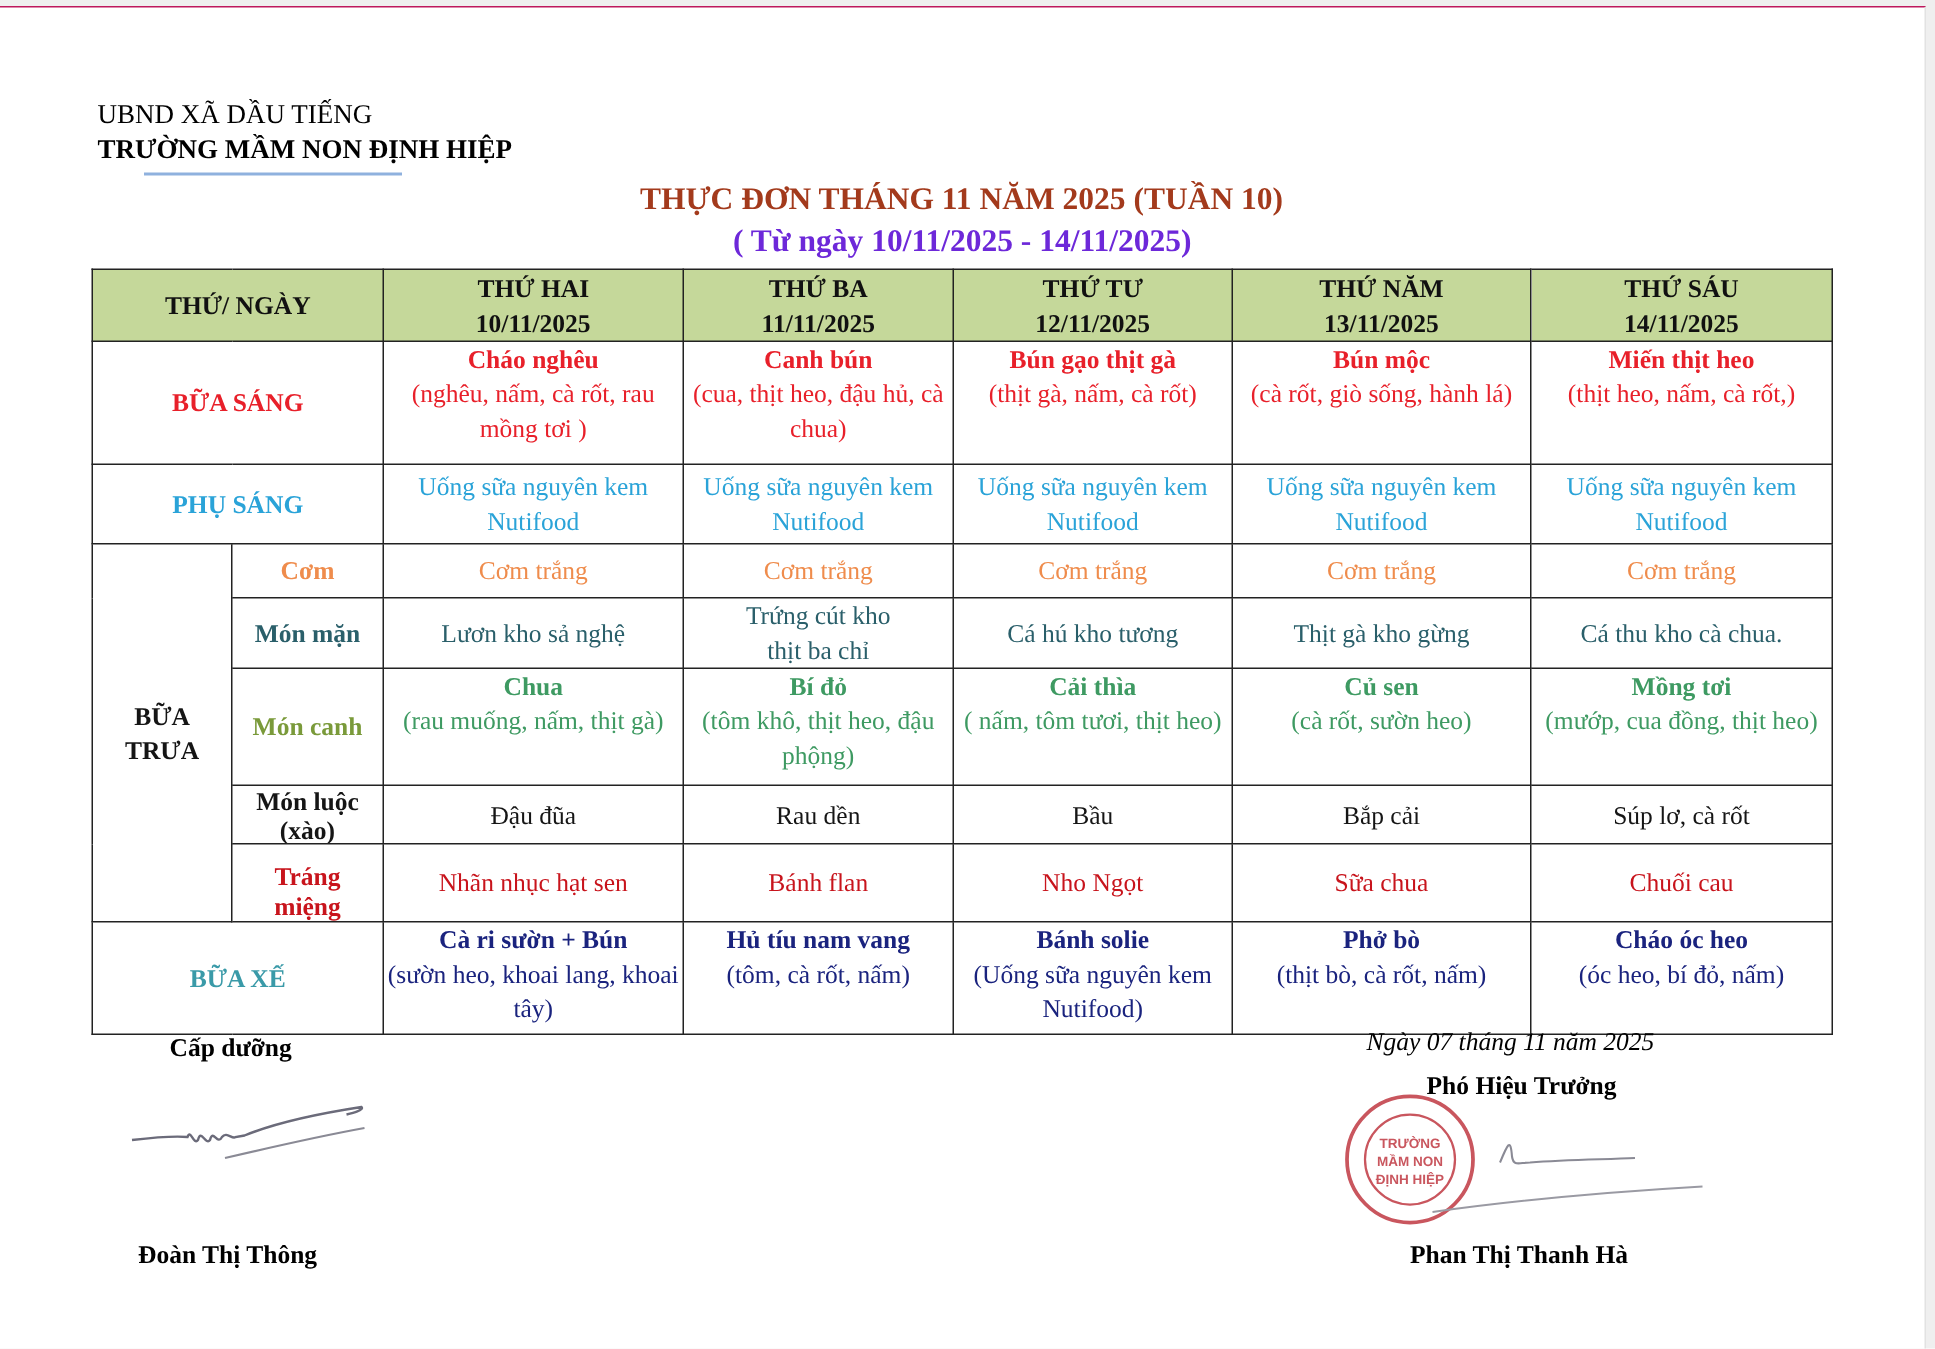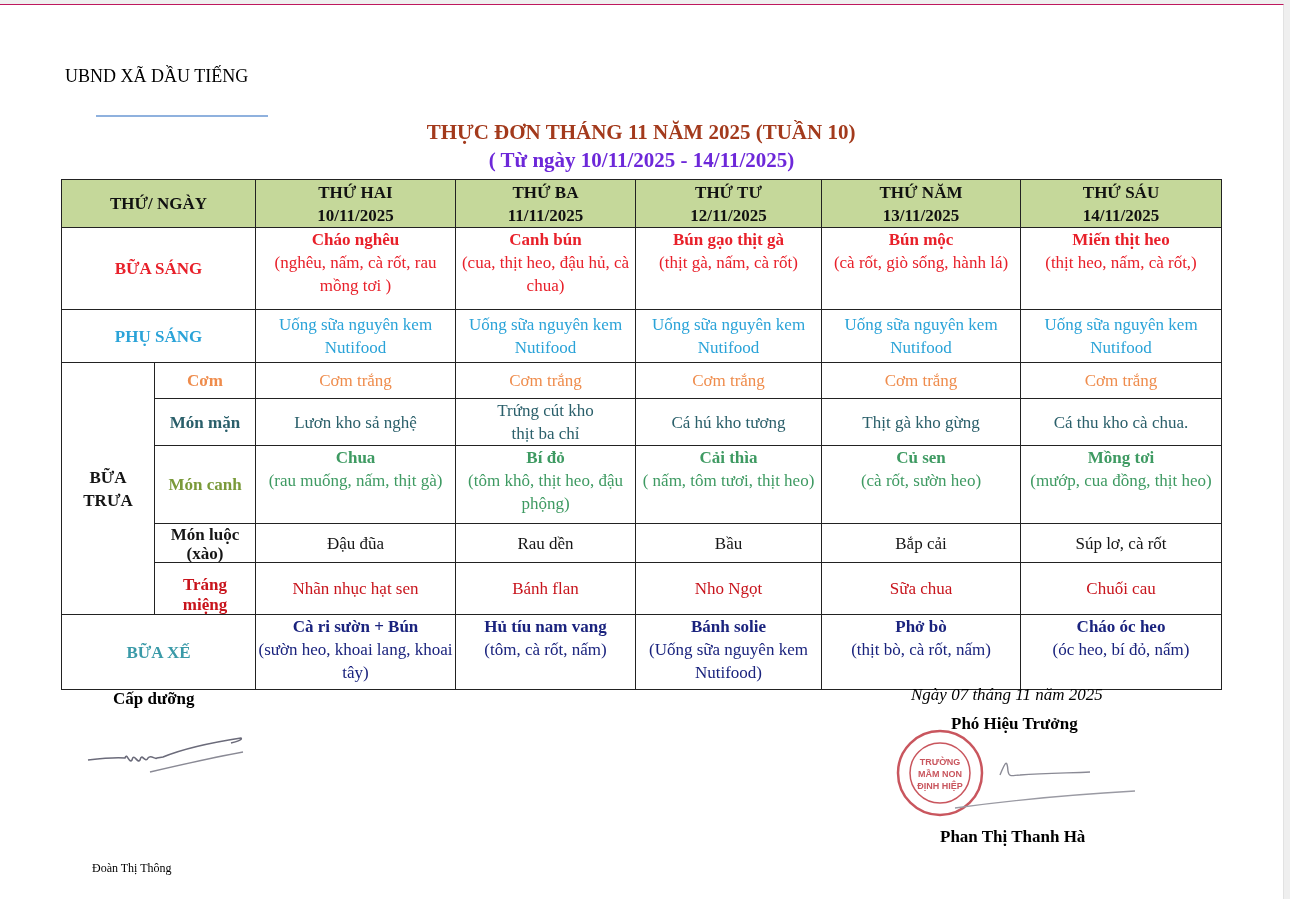--- a/index.html
+++ b/index.html
@@ -34,34 +34,35 @@
   .teal { color: #2a5f6a; }
   .olive { color: #7a9a3a; margin-left: 10px; }
   .green { color: #3e9a62; }
   .dark { color: #151515; }
   .darkred { color: #c8141c; }
   .navy { color: #1a237e; }
   .xeteal { color: #3a9aa8; }
   .tight { line-height: 20px; }
   .sig { position: absolute; color: #000; }
   .sig.cap { left: 113px; top: 684px; font-size: 17px; font-weight: bold; }
-  .sig.name1 { left: 92px; top: 856px; font-size: 12px; font-weight: normal; }
+  .sig.name1 { left: 92px; top: 822px; font-size: 17px; font-weight: bold; }
   .sig.date { left: 911px; top: 680px; font-size: 17px; font-style: italic; }
   .sig.role2 { left: 951px; top: 709px; font-size: 17px; font-weight: bold; }
   .sig.name2 { left: 940px; top: 822px; font-size: 17px; font-weight: bold; }
   .signature1 { position: absolute; left: 85px; top: 725px; }
   .stamp { position: absolute; left: 895px; top: 718px; }
 </style>
 </head>
 <body>
 
 <div class="page">
 
   <div class="org">
     <div class="l1">UBND XÃ DẦU TIẾNG</div>
+    <div class="l2">TRƯỜNG MẦM NON ĐỊNH HIỆP</div>
   </div>
   <div class="org-line"></div>
 
   <div class="title t1">THỰC ĐƠN THÁNG 11 NĂM 2025 (TUẦN 10)</div>
   <div class="title t2">( Từ ngày 10/11/2025 - 14/11/2025)</div>
 
   <table class="menu">
     <colgroup>
       <col style="width:93px">
         <col style="width:101px">

